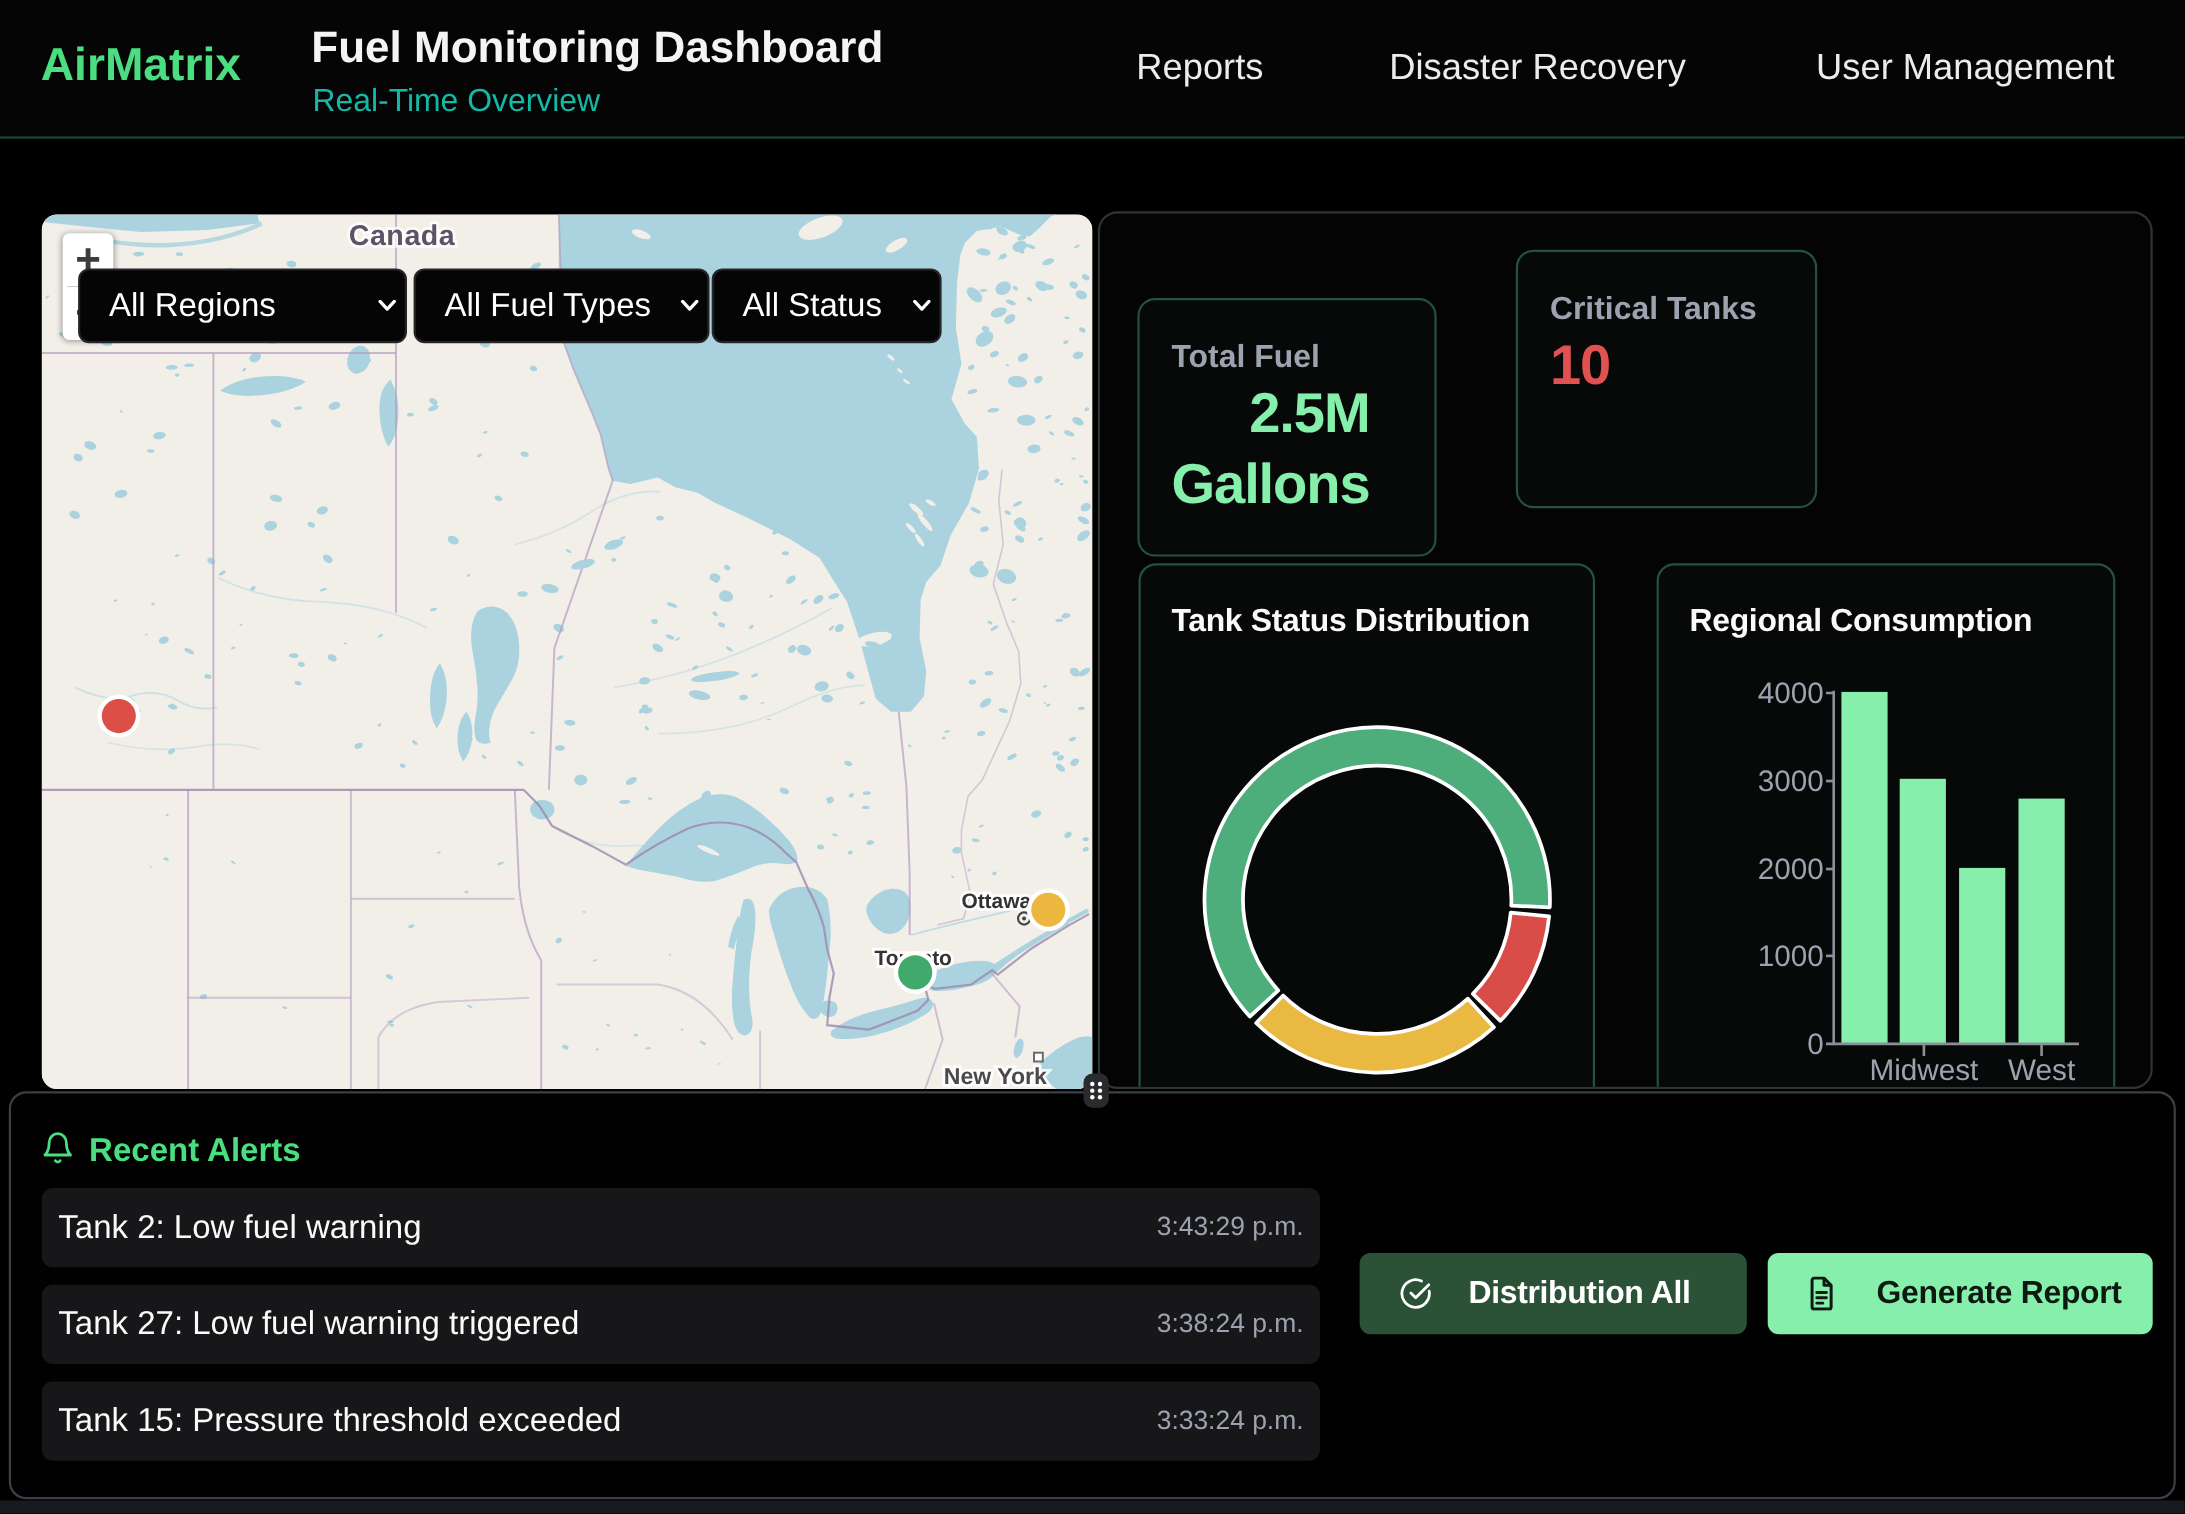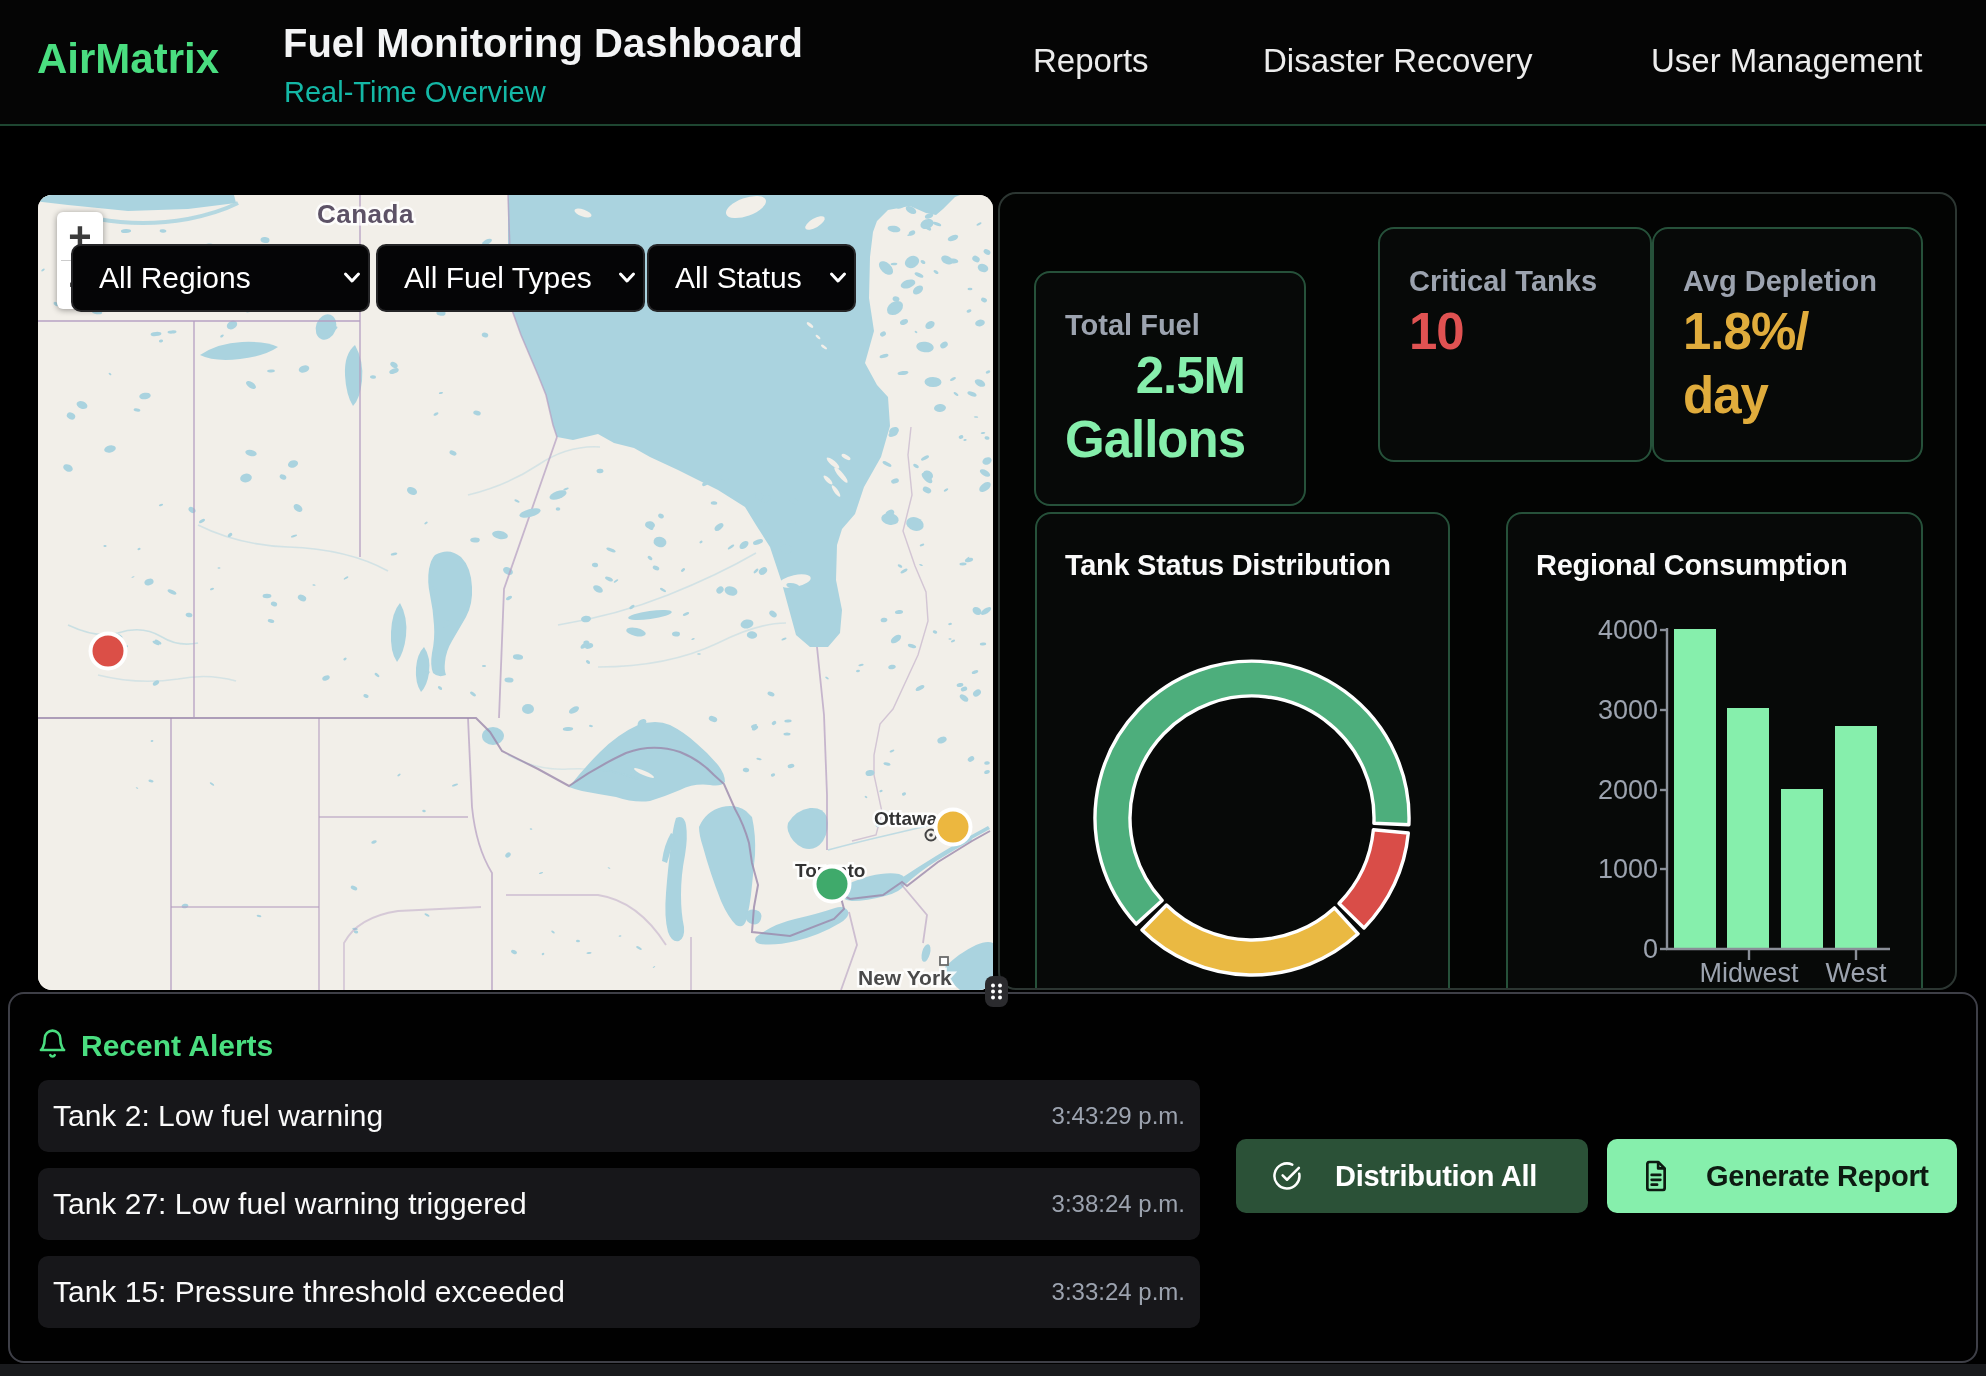--- a/index.html
+++ b/index.html
@@ -436,24 +436,20 @@
 
 <div id="rpanel">
   <div class="scard" style="left:34px; width:272px;margin-top:44px;">
     <div class="lbl">Total Fuel</div>
     <div class="val" style="color:#86efac;text-align:right;">2.5M<br>Gallons</div>
   </div>
   <div class="scard" style="left:342px; width:274px;margin-left:36px;">
     <div class="lbl">Critical Tanks</div>
     <div class="val" style="color:#e05252;">10</div>
   </div>
-  <div class="scard" style="left:652px; width:271px;">
-    <div class="lbl">Avg Depletion</div>
-    <div class="val" style="color:#e0ac3c;">1.8%/<br>day</div>
-  </div>
 
   <div class="ccard" style="left:35px; width:415px;">
     <div class="ctitle">Tank Status Distribution</div>
     <svg style="position:absolute; left:0; top:0;" width="415" height="503" viewBox="0 0 415 503">
 <path d="M99.2 410.1 A157.0 157.0 0 1 1 371.9 310.8 L336.9 309.3 A122.0 122.0 0 1 0 125.1 386.4 Z" fill="#4dae7c" stroke="#ffffff" stroke-width="3.4" stroke-linejoin="round"></path>
 <path d="M371.3 319.0 A157.0 157.0 0 0 1 327.0 414.0 L302.0 389.5 A122.0 122.0 0 0 0 336.4 315.7 Z" fill="#d94d48" stroke="#ffffff" stroke-width="3.4" stroke-linejoin="round"></path>
 <path d="M321.1 419.8 A157.0 157.0 0 0 1 105.0 416.0 L129.5 391.0 A122.0 122.0 0 0 0 297.4 393.9 Z" fill="#eab942" stroke="#ffffff" stroke-width="3.4" stroke-linejoin="round"></path>
 </svg>
   </div>
   <div class="ccard" style="left:506px; width:417px;">

